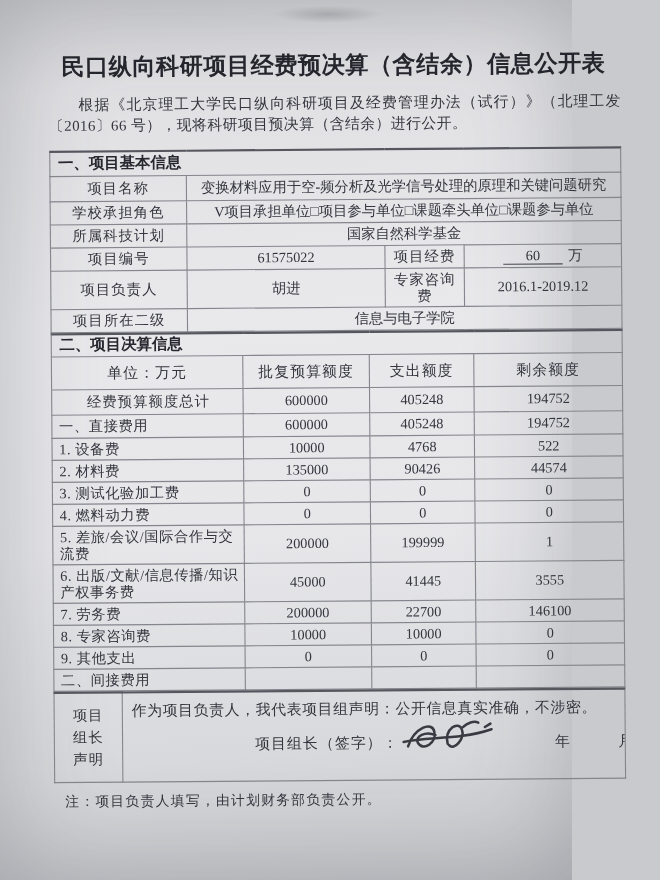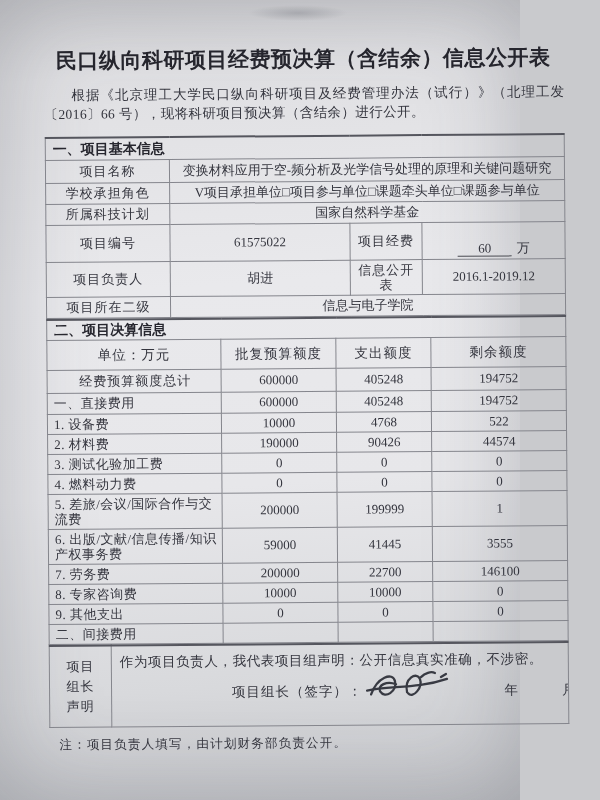--- a/index.html
+++ b/index.html
@@ -45,21 +45,21 @@
     font-weight:bold; font-size:14px; color:#27272f; padding:2px 7px;
     border-top:2px solid #55565e;
   }
   .t1 .lbl { letter-spacing:1px; }
   .t2 { border-top:0; }
   .t2 .lbl { text-align:left; padding-left:6px; letter-spacing:.5px; }
   .t2 .lbl-center { text-align:center; letter-spacing:1px; }
   .unit-row { height:30px; }
   .unit-row td { font-size:13.5px; letter-spacing:1px; }
   .underlined {
-    display:inline-block; min-width:54px; padding:16px 4px 0 4px;
+    display:inline-block; min-width:54px; padding:0 4px 0 4px;
     border-bottom:1px solid #4a4b52;
   }
   .unit-suffix { margin-left:5px; }
   .decl { border-top:2px solid #55565e; }
   .decl td { text-align:left; }
   .decl-label-cell { text-align:center !important; }
   .decl-label-cell span { display:block; line-height:20px; letter-spacing:1px; }
   .decl-body-cell { padding:8px 8px 6px 8px !important; vertical-align:top !important; }
   .statement { font-size:13.5px; letter-spacing:.6px; margin:0 0 16px 0; }
   .sign-line { display:flex; align-items:center; font-size:13.5px; margin:4px 0 2px 0; }
@@ -109,21 +109,21 @@
         <td class="lbl">项目编号</td>
         <td>61575022</td>
         <td class="lbl">项目经费</td>
         <td>
           <span class="underlined">60</span><span class="unit-suffix">万</span>
         </td>
       </tr>
       <tr>
         <td class="lbl">项目负责人</td>
         <td>胡进</td>
-        <td class="lbl">信息公开表</td>
+        <td class="lbl">专家咨询费</td>
         <td>2016.1-2019.12</td>
       </tr>
       <tr>
         <td class="lbl">项目所在二级</td>
         <td colspan="3">信息与电子学院</td>
       </tr>
     </tbody>
       </table>
 
     <table class="t2">
@@ -156,21 +156,21 @@
         <td>194752</td>
       </tr>
       <tr style="height:20px">
         <td class="lbl">1. 设备费</td>
         <td>10000</td>
         <td>4768</td>
         <td>522</td>
       </tr>
       <tr style="height:20px">
         <td class="lbl">2. 材料费</td>
-        <td>190000</td>
+        <td>135000</td>
         <td>90426</td>
         <td>44574</td>
       </tr>
       <tr style="height:20px">
         <td class="lbl">3. 测试化验加工费</td>
         <td>0</td>
         <td>0</td>
         <td>0</td>
       </tr>
       <tr style="height:19px">
@@ -180,21 +180,21 @@
         <td>0</td>
       </tr>
       <tr style="height:33px">
         <td class="lbl">5. 差旅/会议/国际合作与交流费</td>
         <td>200000</td>
         <td>199999</td>
         <td>1</td>
       </tr>
       <tr style="height:33px">
         <td class="lbl">6. 出版/文献/信息传播/知识产权事务费</td>
-        <td>59000</td>
+        <td>45000</td>
         <td>41445</td>
         <td>3555</td>
       </tr>
       <tr style="height:19px">
         <td class="lbl">7. 劳务费</td>
         <td>200000</td>
         <td>22700</td>
         <td>146100</td>
       </tr>
       <tr style="height:19px">

